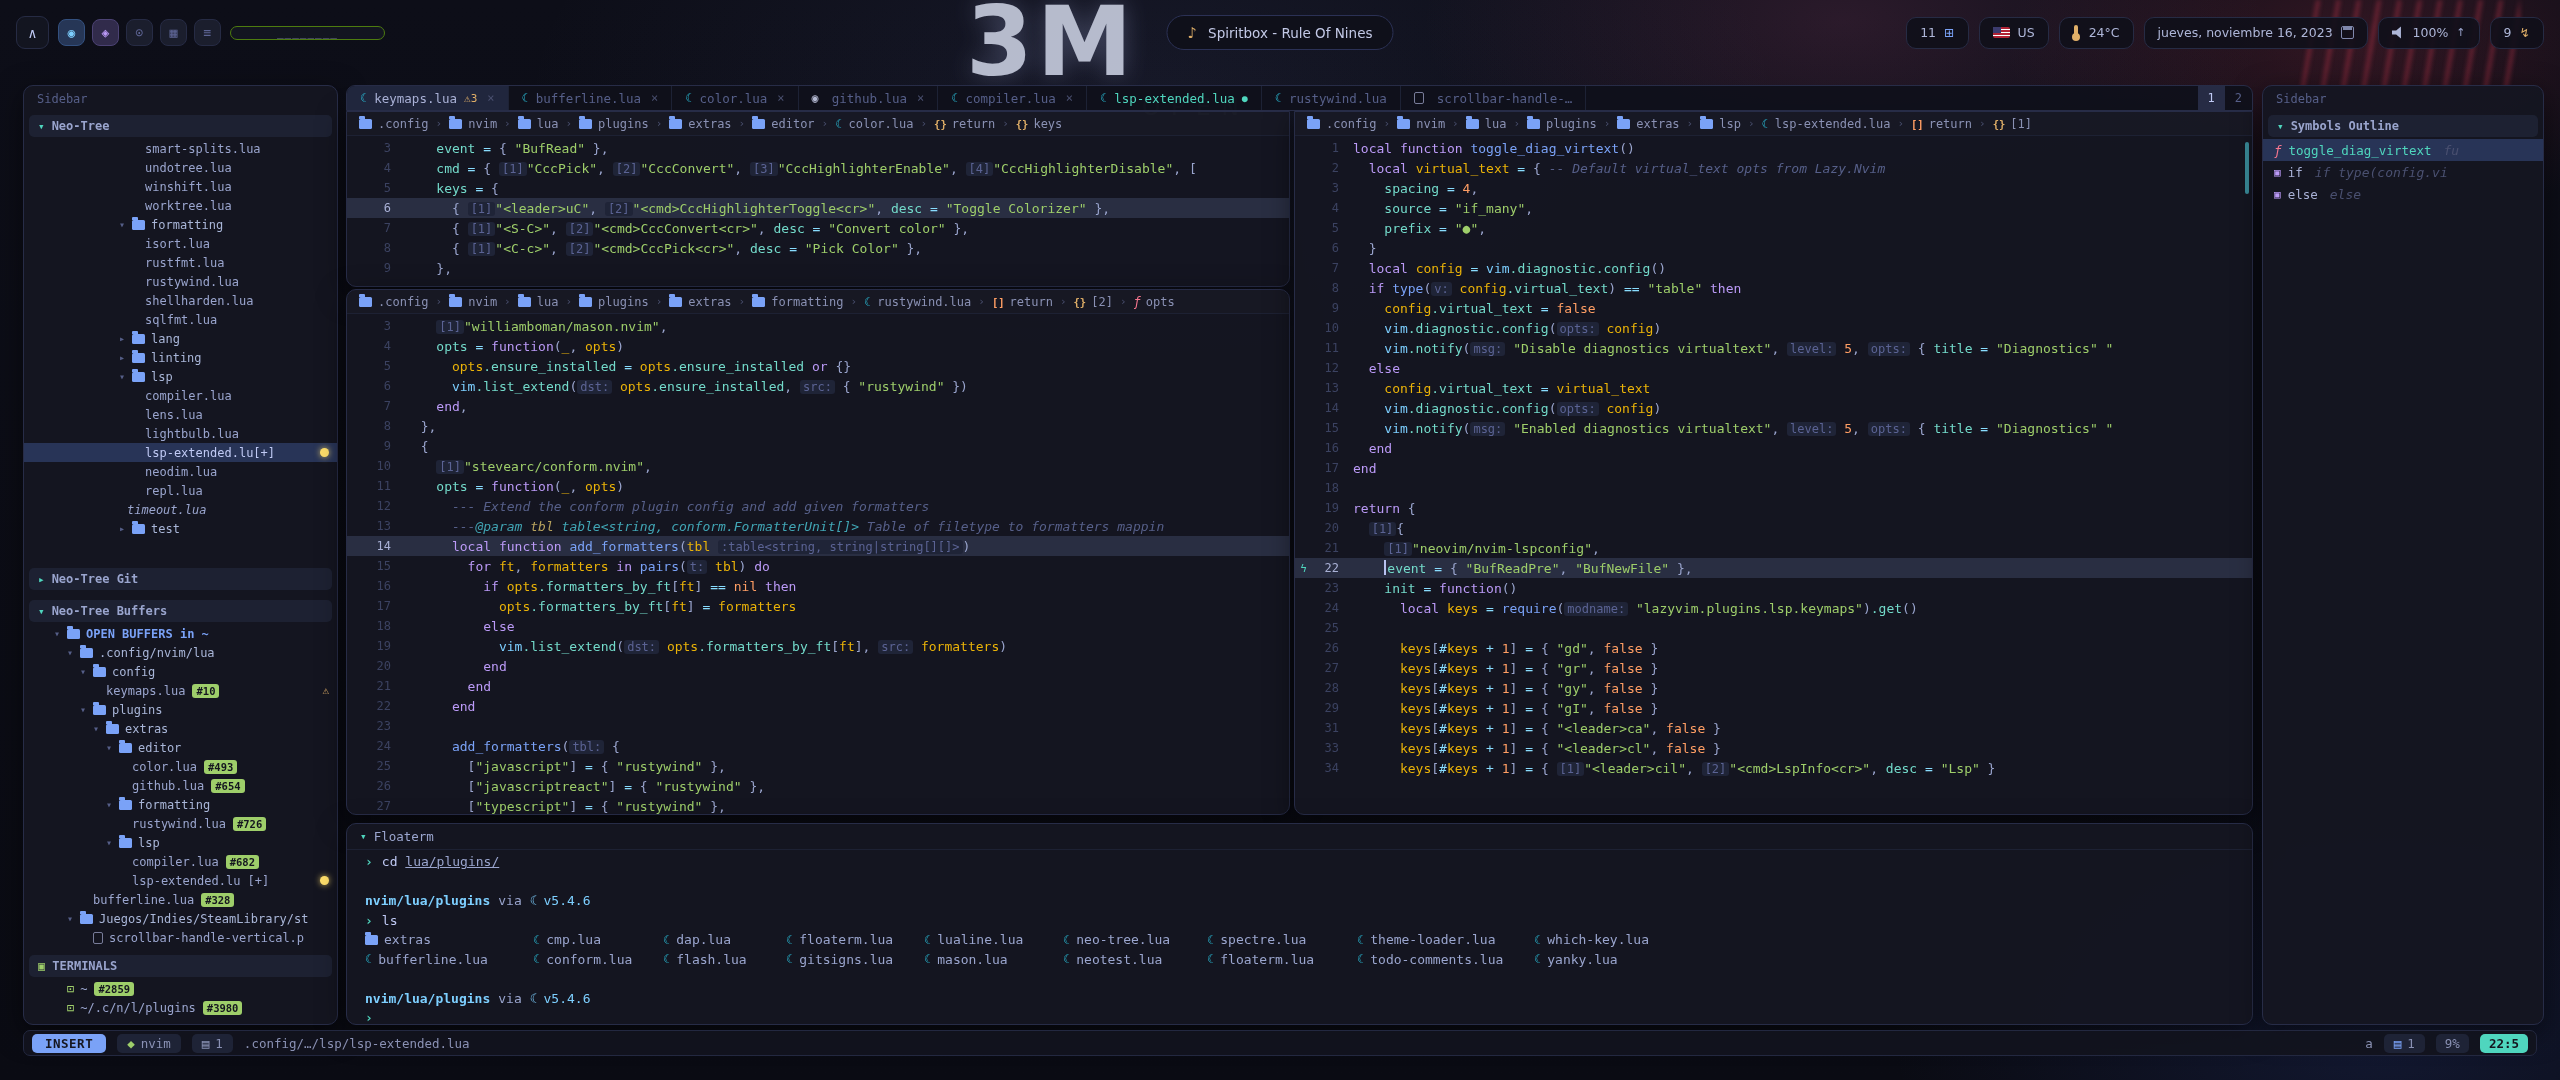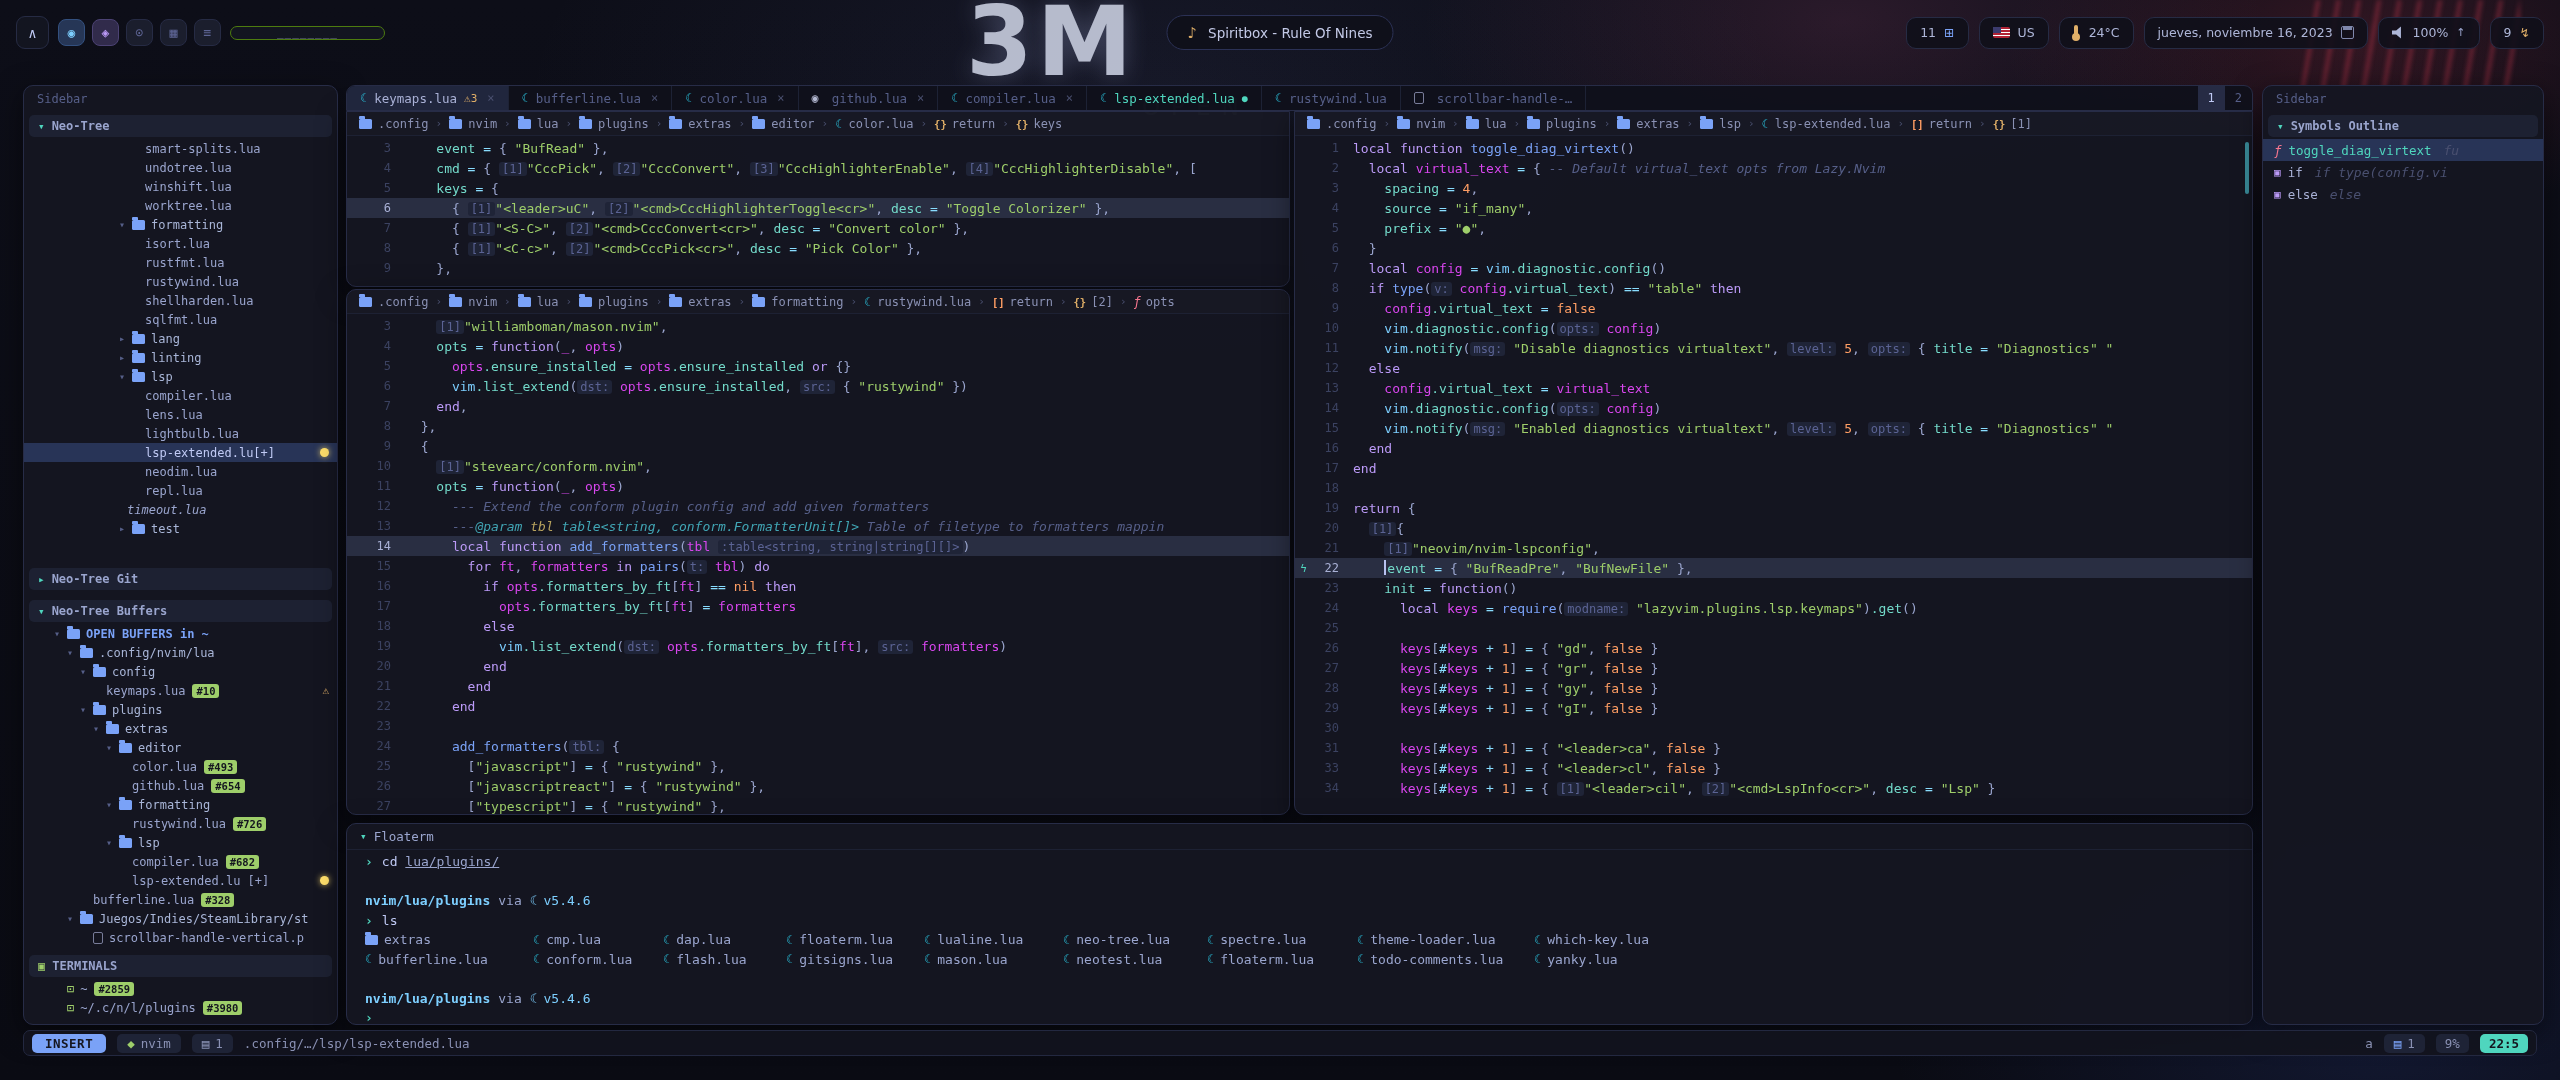--- a/index.html
+++ b/index.html
@@ -71,21 +71,21 @@
   .codebody{padding-top:2px}
   .cl{display:flex;align-items:center;height:20px;font-size:13px;color:#9aa5ce}
   .cl .sign{width:14px;text-align:center;color:#4fd6be;flex:none;font-size:11px;padding-left:3px}
   .cl .num{width:30px;text-align:right;margin-right:14px;color:#3b4261;flex:none;font-size:12px}
   .cl.cur{background:#292e42}
   .cl.cur .num{color:#a9b1d6}
   .codetxt{white-space:pre;overflow:hidden}
   .codetxt span{white-space:pre}
   .t-d{color:#9aa5ce}.t-k{color:#bb9af7}.t-f{color:#7aa2f7}.t-s{color:#9ece6a}.t-n{color:#ff9e64}
   .t-c{color:#565f89;font-style:italic}.t-v{color:#7dcfff}.t-p{color:#73daca}.t-o{color:#89ddff}
-  .t-var{color:#d946ef}
+  .t-var{color:#eab308}
   .t-i{background:#1f2437;color:#5b6394;border-radius:3px;padding:0 3px;font-size:12px}
   .t-ck{color:#41a6b5;font-style:italic}.t-cp{color:#b8a35e;font-style:italic}.t-ct{color:#41a6b5;font-style:italic}
   .caret{display:inline-block;width:2px;height:15px;background:#b8c2f0;vertical-align:-2px;margin-right:1px}
   .vscroll{position:absolute;right:3px;top:30px;width:4px;height:52px;background:#41a6b5;border-radius:2px;opacity:.8}
   
   .shead{height:22px;display:flex;align-items:center;gap:7px;padding:0 9px;margin:3px 5px 2px;background:#1d2132;border-radius:5px;color:#9aa5ce;font-size:12px;font-weight:600;flex:none}
   .shead .chev{color:#4fd6be;font-size:11px}
   .shead .ic-term{margin-right:0}
   .trow{height:19px;display:flex;align-items:center;font-size:12px;color:#9aa5ce;padding-right:8px;white-space:nowrap}
   .trow .chev{width:13px;flex:none;color:#565f89;font-size:10px}
@@ -926,25 +926,20 @@
           <span class="num">28</span>
           <span class="codetxt"><span class="t-var">      keys</span><span class="t-d">[</span><span class="t-o">#</span><span class="t-var">keys</span><span class="t-o"> + </span><span class="t-n">1</span><span class="t-d">] </span><span class="t-o">= </span><span class="t-d">{ </span><span class="t-s">"gy"</span><span class="t-d">, </span><span class="t-n">false</span><span class="t-d"> }</span></span>
         </div>
         <div class="cl">
           <span class="sign"></span>
           <span class="num">29</span>
           <span class="codetxt"><span class="t-var">      keys</span><span class="t-d">[</span><span class="t-o">#</span><span class="t-var">keys</span><span class="t-o"> + </span><span class="t-n">1</span><span class="t-d">] </span><span class="t-o">= </span><span class="t-d">{ </span><span class="t-s">"gI"</span><span class="t-d">, </span><span class="t-n">false</span><span class="t-d"> }</span></span>
         </div>
         <div class="cl">
           <span class="sign"></span>
-          <span class="num">30</span>
-          <span class="codetxt">&nbsp;</span>
-        </div>
-        <div class="cl">
-          <span class="sign"></span>
           <span class="num">31</span>
           <span class="codetxt"><span class="t-var">      keys</span><span class="t-d">[</span><span class="t-o">#</span><span class="t-var">keys</span><span class="t-o"> + </span><span class="t-n">1</span><span class="t-d">] </span><span class="t-o">= </span><span class="t-d">{ </span><span class="t-s">"&lt;leader&gt;ca"</span><span class="t-d">, </span><span class="t-n">false</span><span class="t-d"> }</span></span>
         </div>
         <div class="cl">
           <span class="sign"></span>
           <span class="num">33</span>
           <span class="codetxt"><span class="t-var">      keys</span><span class="t-d">[</span><span class="t-o">#</span><span class="t-var">keys</span><span class="t-o"> + </span><span class="t-n">1</span><span class="t-d">] </span><span class="t-o">= </span><span class="t-d">{ </span><span class="t-s">"&lt;leader&gt;cl"</span><span class="t-d">, </span><span class="t-n">false</span><span class="t-d"> }</span></span>
         </div>
         <div class="cl">
           <span class="sign"></span>

